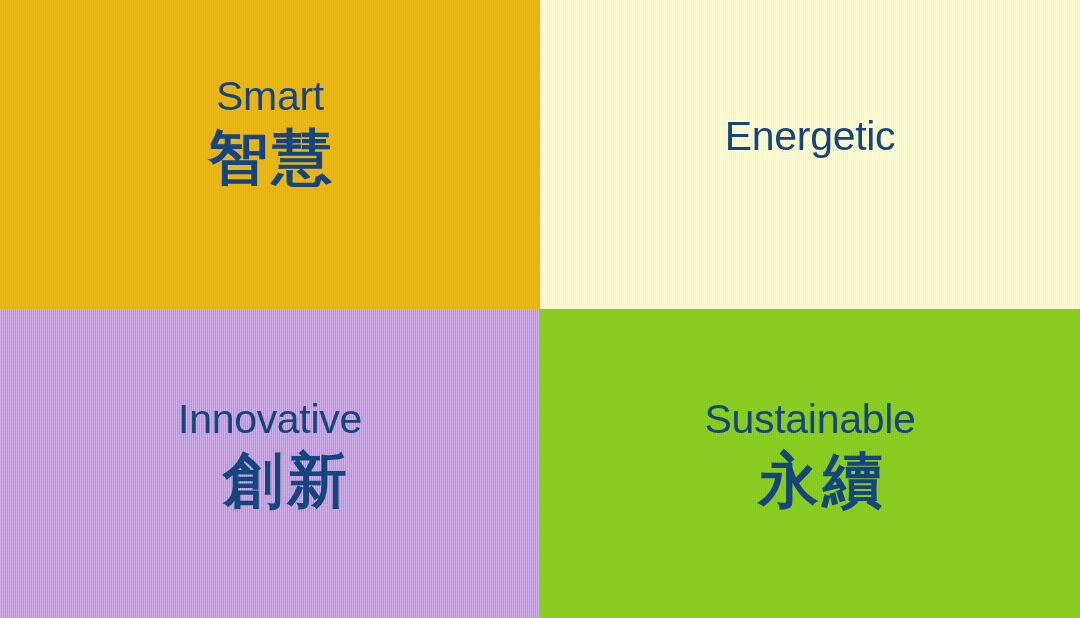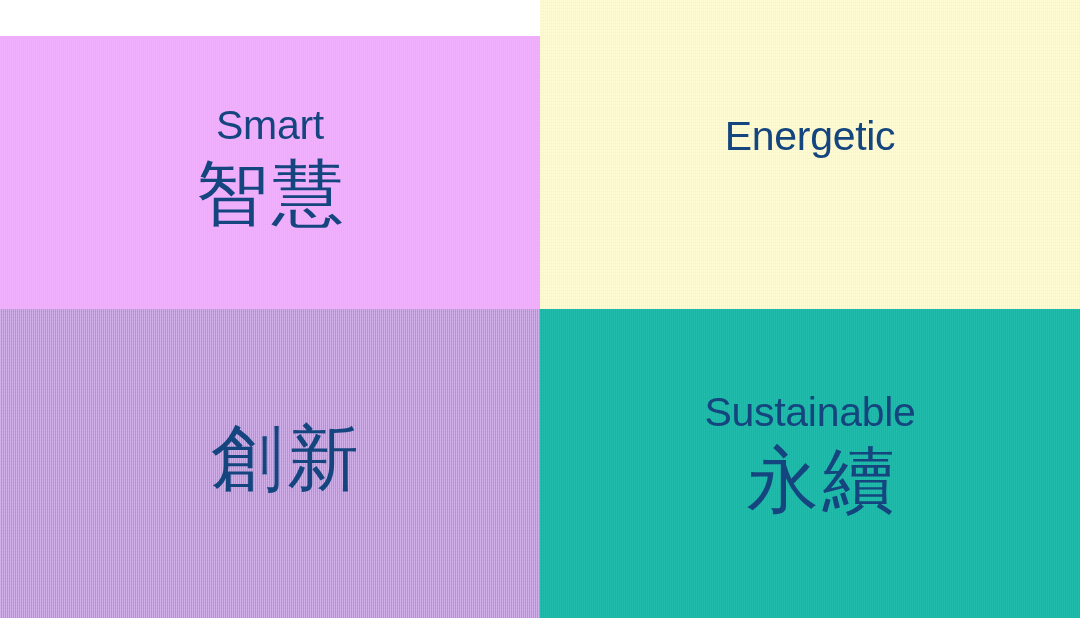--- a/index.html
+++ b/index.html
@@ -70,63 +70,64 @@
     font-family: "Liberation Sans", "DejaVu Sans", sans-serif;
     font-size: 41px;
     font-weight: 400;
     letter-spacing: -0.3px;
     line-height: 1.08;
     white-space: nowrap;
   }
 
   .label-cjk {
     font-family: "DejaVu Sans", "Liberation Sans", sans-serif;
-    font-size: 72px;
-    font-weight: 400;
+    font-size: 60px;
+    font-weight: 700;
     line-height: 1.12;
     letter-spacing: 4px;
     margin-top: 6px;
     padding-left: 4px;
     white-space: nowrap;
   }
 
   
   .quad.q-bl .quad-inner,
   .quad.q-br .quad-inner { transform: translateY(-8px); }
   .quad.q-tl .quad-inner { transform: translateY(-22px); }
   .quad.q-tr .quad-inner { transform: translateY(-18px); }
 </style>
 </head>
 <body>
 
 <div class="canvas" style="width: 1080px; height: 618px;">
 
-  <div class="quad q-tl" style="background-color: #f0abfc; margin-top: 36px;">
+  <div class="quad q-tl" style="background-color: #eab308;">
     <div class="texture"></div>
     <div class="quad-inner">
       <div class="label-en" style="color: rgb(20, 69, 127);">Smart</div>
       <div class="label-cjk" style="color: rgb(20, 69, 127);">智慧</div>
     </div>
   </div>
 
   <div class="quad q-tr" style="background-color: #fef9c3;">
     <div class="texture"></div>
     <div class="quad-inner">
       <div class="label-en" style="color: rgb(20, 69, 127);">Energetic</div>
     </div>
   </div>
 
   <div class="quad q-bl" style="background-color: rgb(190, 142, 224);">
     <div class="texture"></div>
     <div class="quad-inner">
+      <div class="label-en" style="color: rgb(20, 69, 127);">Innovative</div>
       <div class="label-cjk" style="color: rgb(20, 69, 127); margin-left: 30px;">創新</div>
     </div>
   </div>
 
-  <div class="quad q-br" style="background-color: #14b8a6;">
+  <div class="quad q-br" style="background-color: #84cc16;">
     <div class="texture"></div>
     <div class="quad-inner">
       <div class="label-en" style="color: rgb(20, 69, 127);">Sustainable</div>
       <div class="label-cjk" style="color: rgb(20, 69, 127); margin-left: 21px;">永續</div>
     </div>
   </div>
 
 </div>
 
 </body></html>

